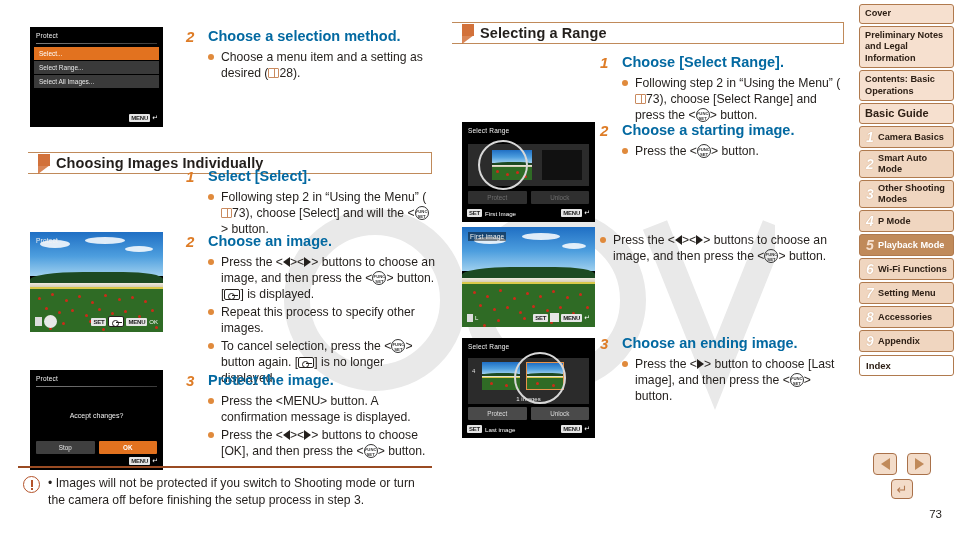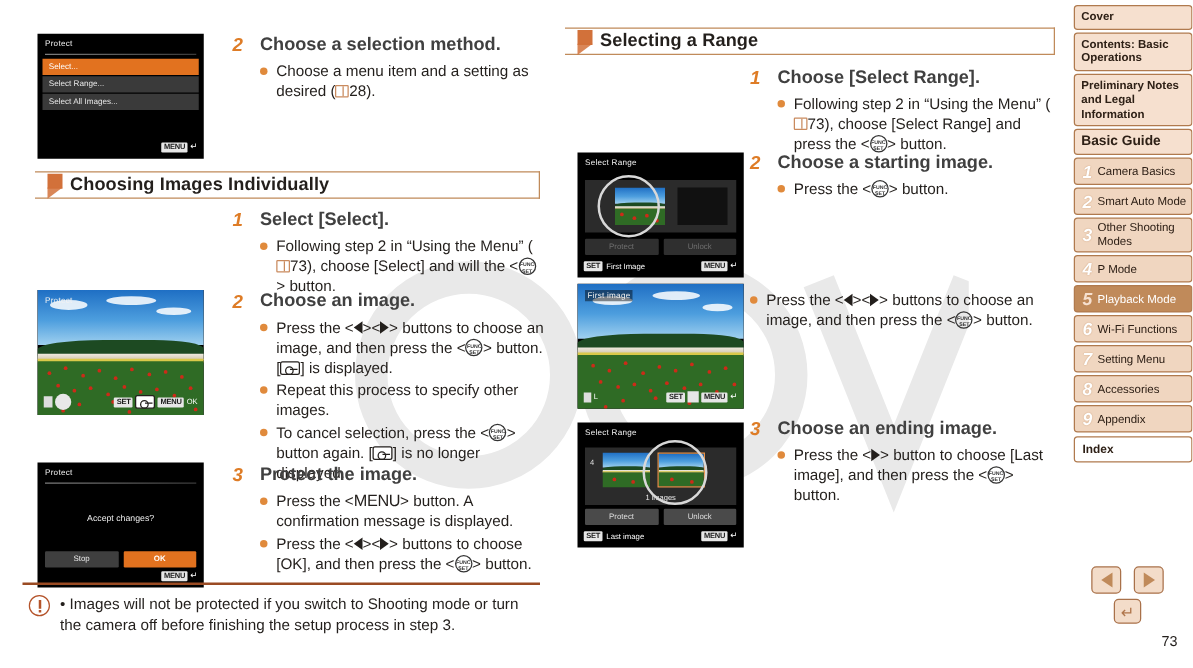--- a/index.html
+++ b/index.html
@@ -55,21 +55,21 @@
   
   .step { display: flex; margin-bottom: 2px; }
   .step-num {
     width: 22px; flex: 0 0 22px;
     font-size: 15px; font-weight: bold; font-style: italic;
     color: #de7c26; text-align: left; line-height: 19px;
     padding-top: 1px;
   }
   .step-body { flex: 1; }
   .step-title {
-    font-size: 14.5px; font-weight: bold; color: #404040;
+    font-size: 14.5px; font-weight: bold; color: #0369a1;
     line-height: 20px; margin-bottom: 3px;
   }
   .bullet-row { display: flex; margin-bottom: 2px; }
   .bullet-dot {
     flex: 0 0 13px; padding-top: 5px;
   }
   .bullet-dot i {
     display: block; width: 6px; height: 6px; border-radius: 50%;
     background: #e08a3c;
   }
@@ -254,21 +254,21 @@
     margin-bottom:2px; display:flex; align-items:center;
     min-height:22px; padding:2px 4px 2px 2px;
   }
   .nav-ch .num {
     flex:0 0 16px; text-align:center;
     font-size:14px; font-weight:bold; font-style:italic; color:#ffffff;
     text-shadow: 0 0 1px #c08a5a;
     line-height:15px;
   }
   .nav-ch .lab {
-    flex:1; font-size:9.2px; font-weight:normal; color:#2e2016; line-height:11px;
+    flex:1; font-size:9.2px; font-weight:bold; color:#2e2016; line-height:11px;
   }
   .nav-ch.active { background:#c08a5a; }
   .nav-ch.active .lab { color:#ffffff; }
   .nav-ch.active .num { color:#f6e0cf; text-shadow:none; }
   .nav-index {
     border:1px solid #b07a4e; background:#ffffff; border-radius:3px;
     margin-top:3px; padding:4px 6px; font-size:9.5px; font-weight:bold;
     color:#2e2016; min-height:19px; display:flex; align-items:center;
   }
 
@@ -339,21 +339,21 @@
             <div class="bullet-dot">
                 <i></i>
               </div>
             <div class="bullet-text">Choose a menu item and a setting as
               desired (<span class="bookref"></span><span>28</span>).</div>
           </div>
         </div>
       </div>
     </div>
 
-    <div style="position:absolute; left:10px; top:137px; width:404px;">
+    <div style="position:absolute; left:10px; top:152px; width:404px;">
       <div class="sec-head">
         <span class="flag"></span>
         <span class="flagtail"></span>
         <span class="title">Choosing Images Individually</span>
       </div>
     </div>
 
     <div style="position:absolute; left:168px; top:166px; width:246px;">
       <div class="step">
         <div class="step-num">1</div>
@@ -707,22 +707,22 @@
         <div class="badge-menu">
           <span class="chip">MENU</span>
           <span class="ret">↵</span>
         </div>
       </div>
     </div>
   </div>
 
   <div class="sidebar">
     <div class="nav-item">Cover</div>
+    <div class="nav-item">Preliminary Notes and Legal Information</div>
     <div class="nav-item">Contents: Basic Operations</div>
-    <div class="nav-item">Preliminary Notes and Legal Information</div>
     <div class="nav-item lg">Basic Guide</div>
 
     <div class="nav-ch">
       <div class="num">1</div>
       <div class="lab">Camera Basics</div>
     </div>
     <div class="nav-ch">
       <div class="num">2</div>
       <div class="lab">Smart Auto Mode</div>
     </div>

